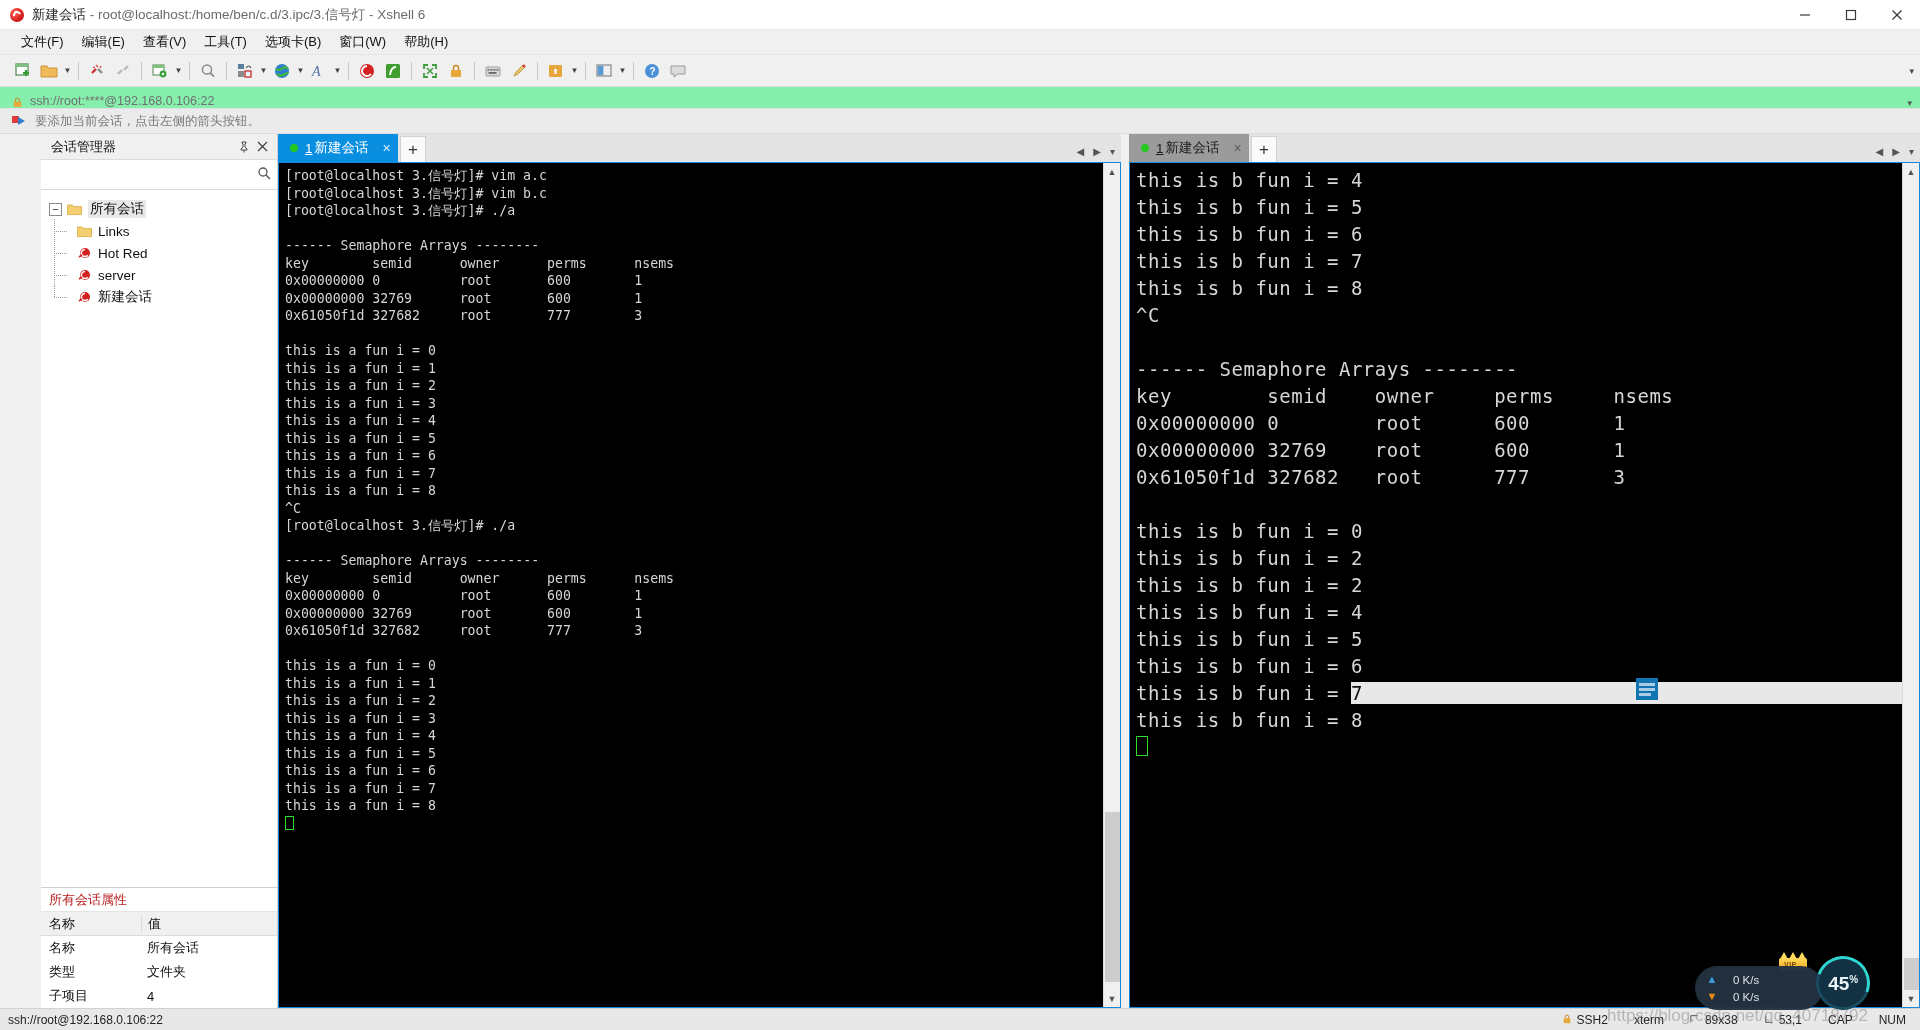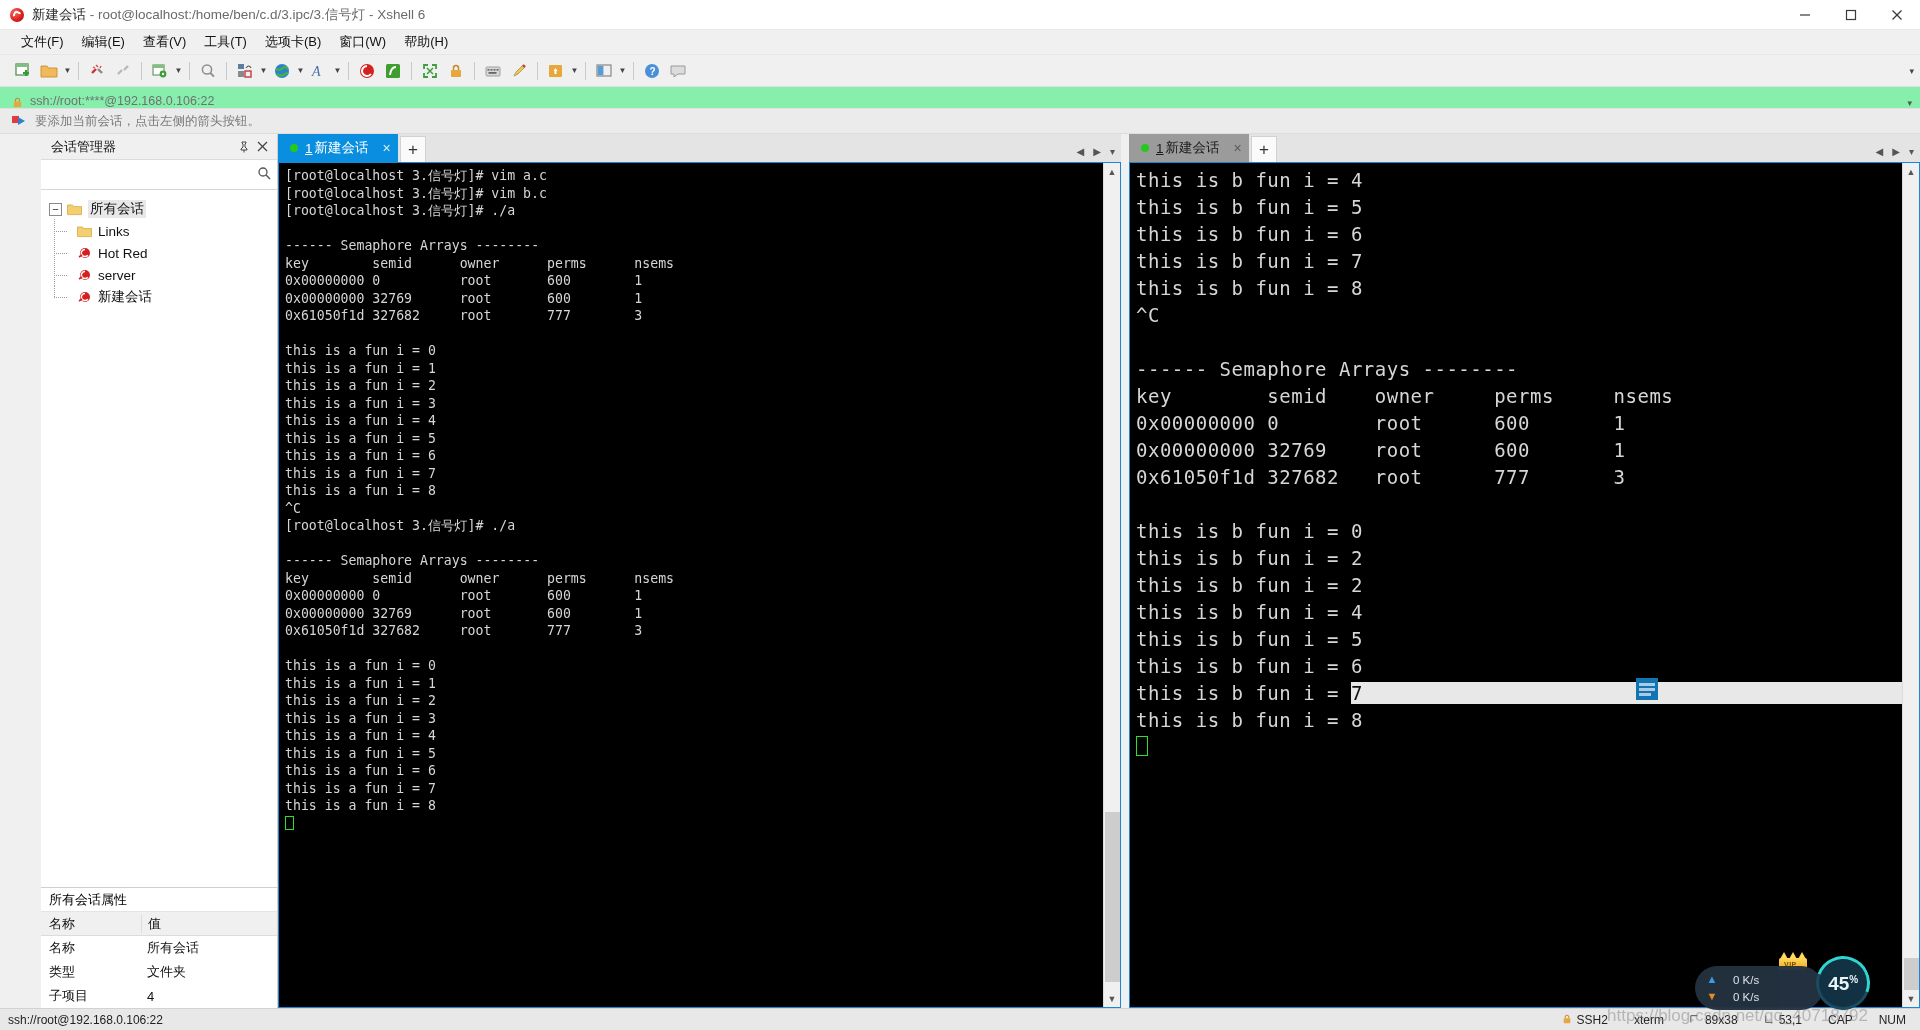--- a/index.html
+++ b/index.html
@@ -178,21 +178,21 @@
     content: ""; position: absolute; left: 5px; top: 11px; width: 13px;
     border-top: 1px dotted #9a9a9a;
   }
   .tnode.last .guide::before { bottom: 11px; }
 
   .side-props {
     flex: 0 0 auto; border-top: 1px solid #cfcfcf; background: #fff;
   }
   .props-title {
     height: 24px; display: flex; align-items: center;
-    padding-left: 8px; font-size: 13px; color: #000000;
+    padding-left: 8px; font-size: 13px; color: #b91c1c;
     background: #fff; border-bottom: 1px solid #e4e4e4;
   }
   .props-head {
     display: flex; height: 24px; align-items: center;
     background: #f0f0f0; border-bottom: 1px solid #dcdcdc;
     font-size: 13px; color: #111;
   }
   .props-head .c1 { width: 100px; padding-left: 8px; flex: 0 0 100px; }
   .props-head .c2 { flex: 1 1 auto; padding-left: 6px; border-left: 1px solid #dcdcdc; }
   .props-row {

